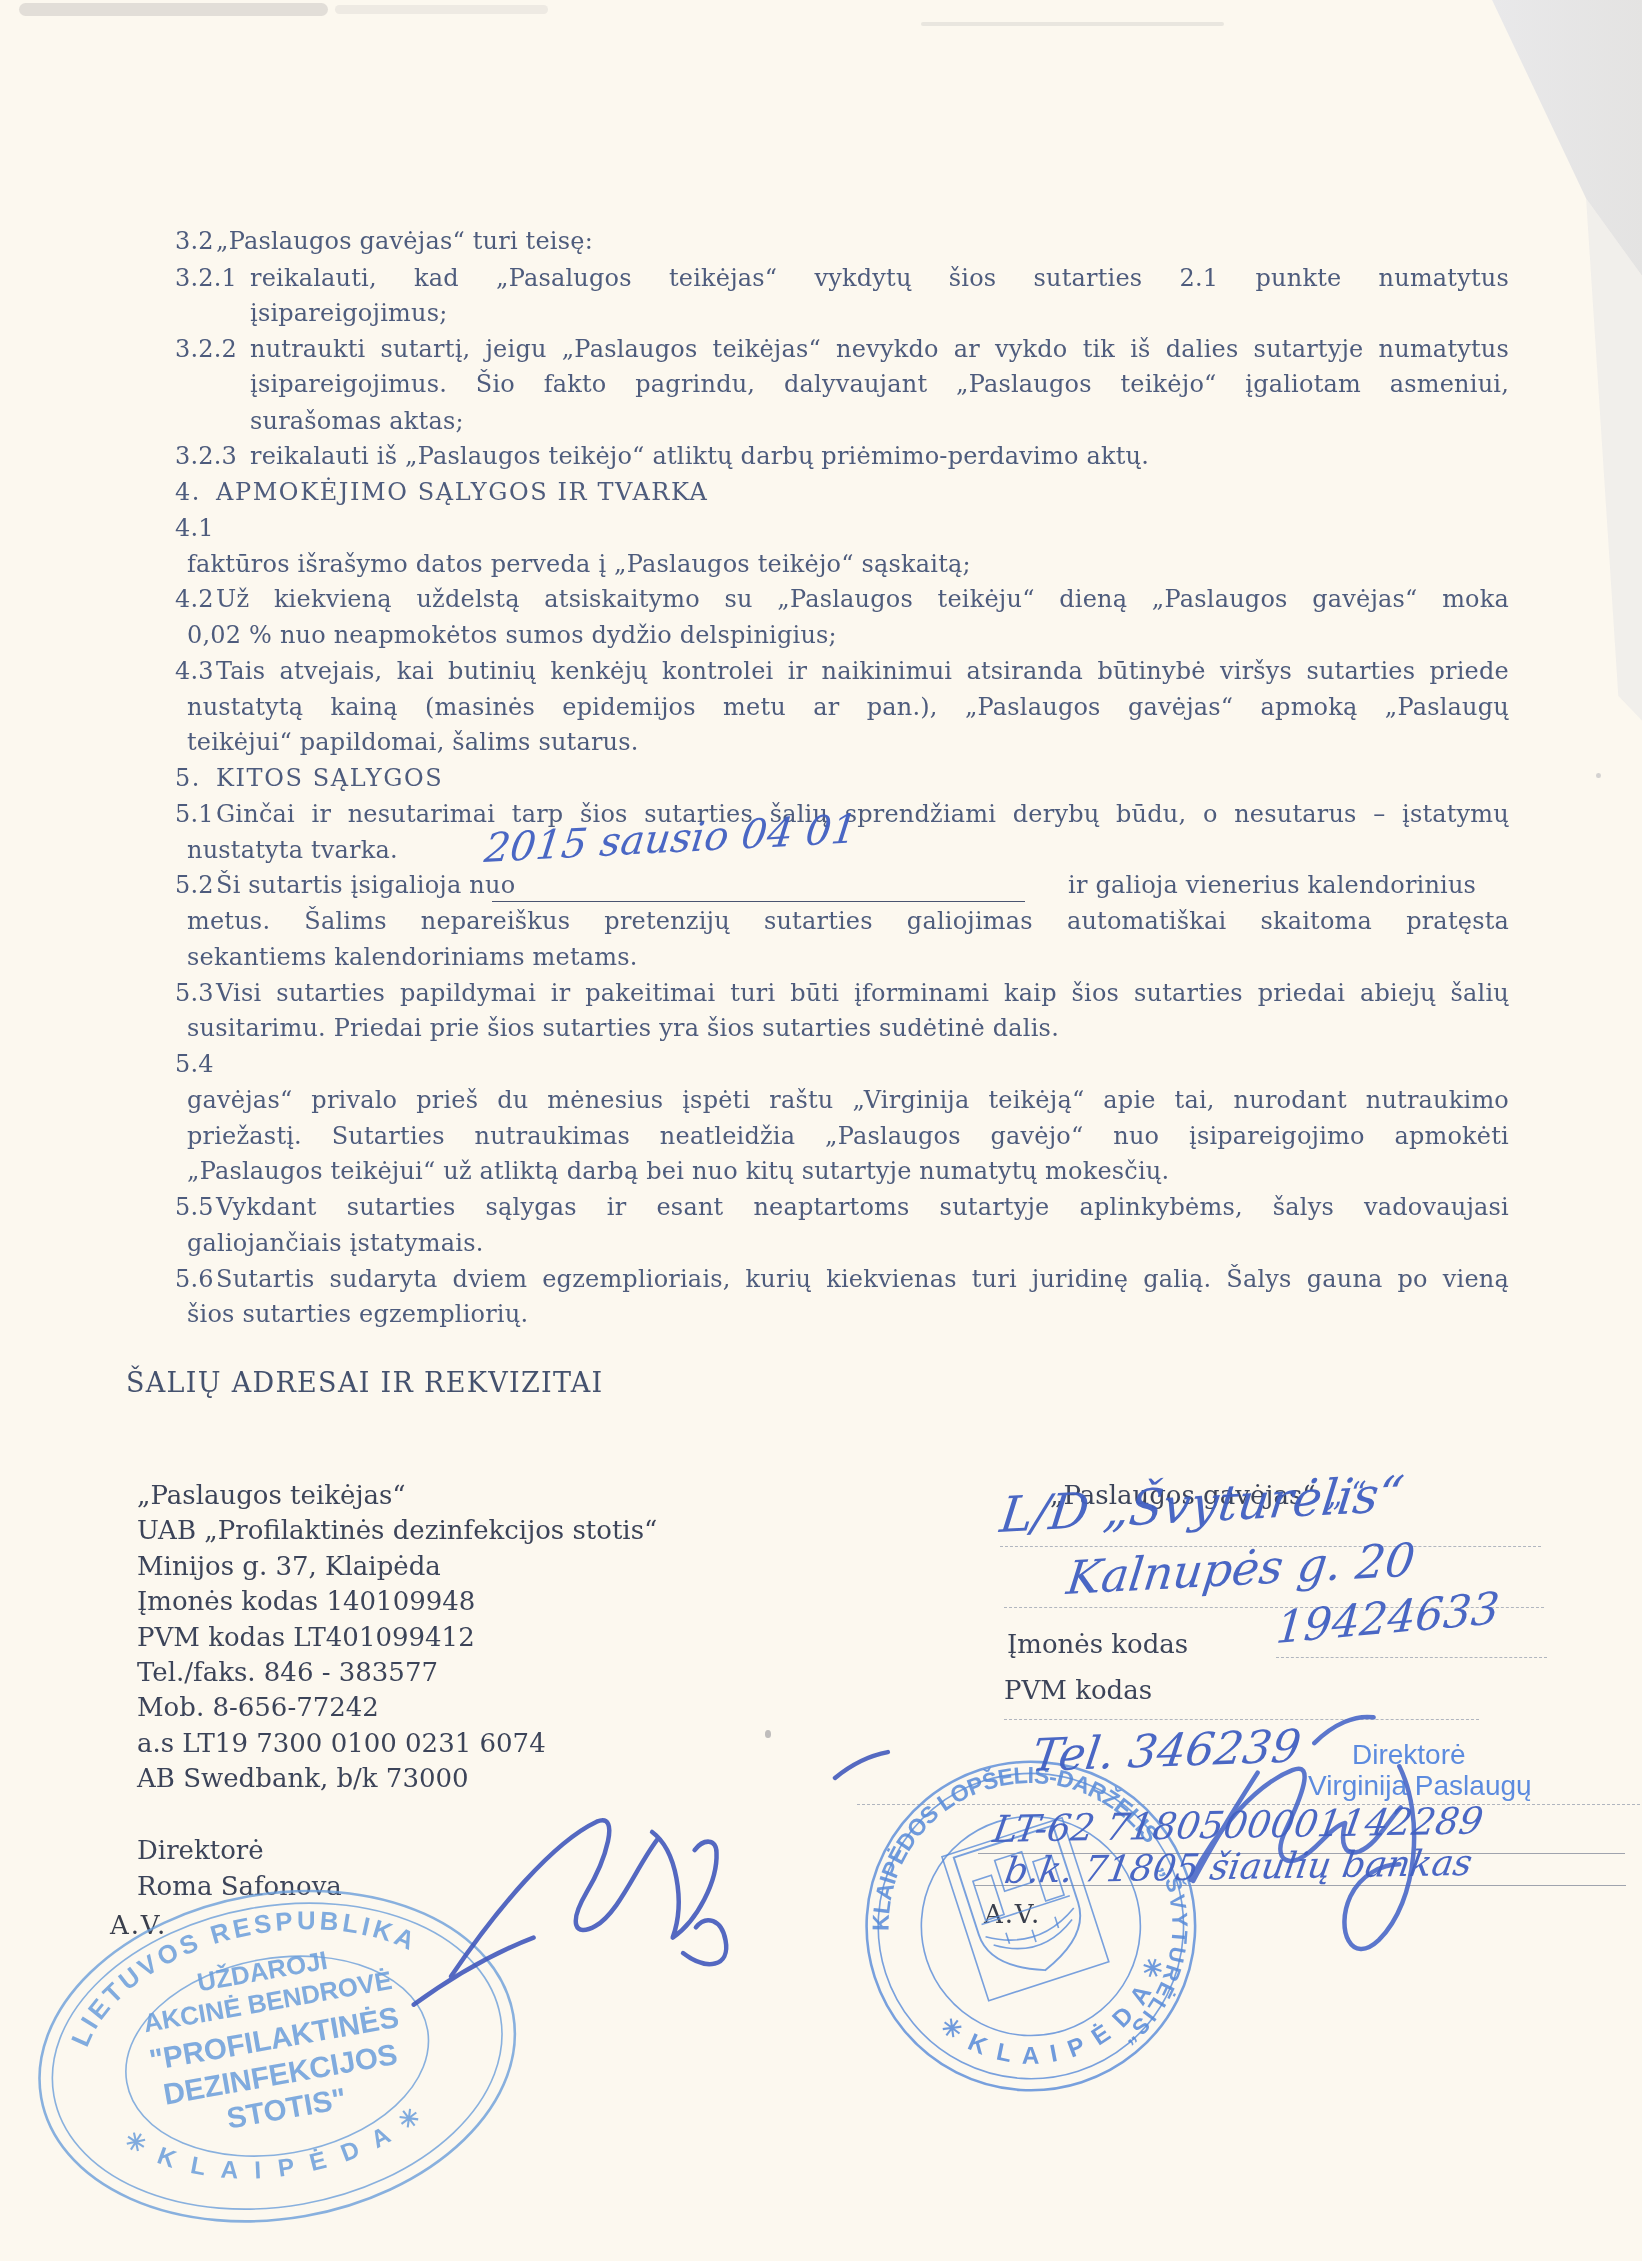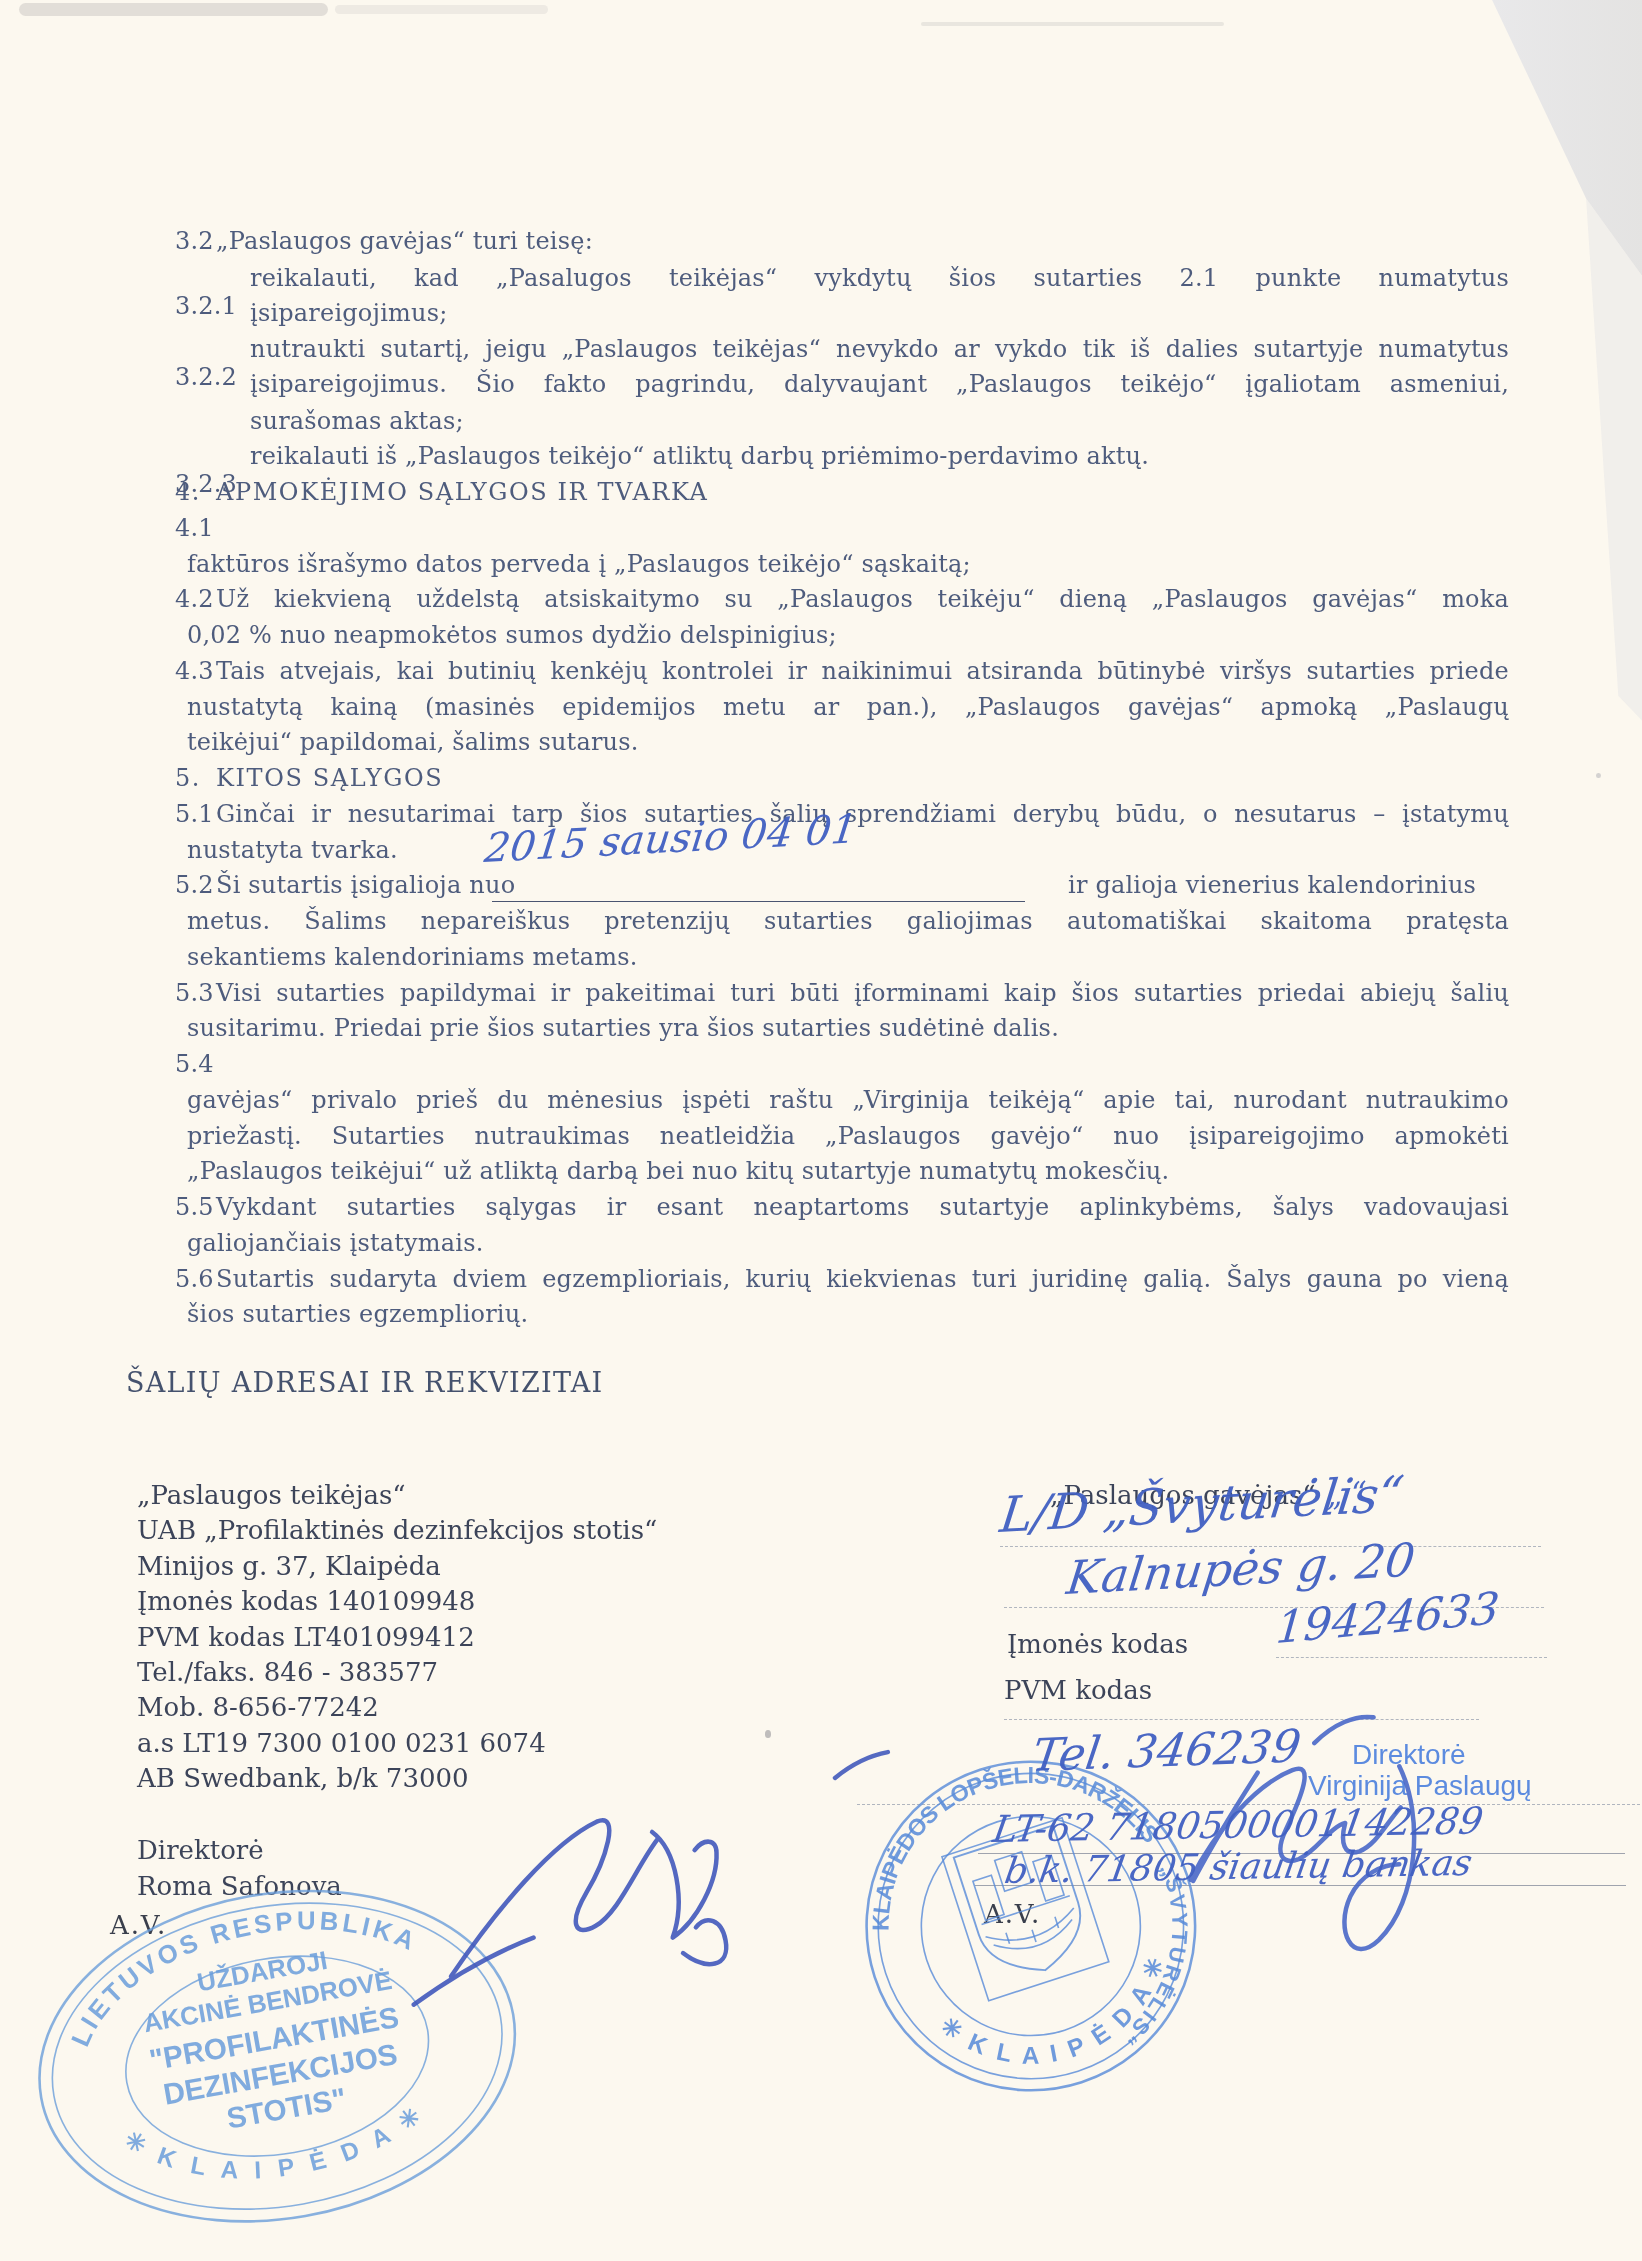--- a/index.html
+++ b/index.html
@@ -9,21 +9,21 @@
   .smear1{position:absolute;left:19.3px;top:3.2px;width:309px;height:13px;background:#d7d3cf;border-radius:7.7px;opacity:.7;}
   .smear2{position:absolute;left:335px;top:5.2px;width:213px;height:8.4px;background:#e0dcd8;border-radius:5.2px;opacity:.5;}
   .smear3{position:absolute;left:921px;top:22px;width:303px;height:3.9px;background:#d3d0cb;border-radius:1.9px;opacity:.45;}
   .speck1{position:absolute;left:765px;top:1730px;width:5.8px;height:7.7px;background:#8d8d92;border-radius:50%;opacity:.55;}
   .speck2{position:absolute;left:1596px;top:773px;width:4.5px;height:5.2px;background:#b9b9bd;border-radius:50%;opacity:.6;}
   
   .bl{position:absolute;height:36px;font:24px/32px "DejaVu Serif",serif;color:#4e5c7d;letter-spacing:0.2px;}
   .bl .num{position:absolute;left:-41px;top:0;white-space:nowrap;}
   .L1{left:216px;width:1293px;}
   .L2{left:250px;width:1259px;}
-  .L2 .num{left:-75px;margin-top:28px;}
+  .L2 .num{left:-75px;}
   .L3{left:187px;width:1322px;}
   .j{text-align:justify;text-align-last:justify;}
   .caps{letter-spacing:1.6px;}
   .dateline{position:absolute;left:276px;top:32px;width:533px;height:0;border-top:1.9px solid #4a5571;}
   
   .sectitle{position:absolute;left:126px;top:1367px;font:27px "DejaVu Serif",serif;color:#45526e;letter-spacing:1.3px;}
   
   .colrow{position:absolute;font:26px "DejaVu Serif",serif;color:#3c4459;white-space:nowrap;}
   .bold{font-weight:normal;}
   .blueprint{position:absolute;font-family:"Liberation Sans",sans-serif;font-size:28px;color:#5c8bdf;white-space:nowrap;}

